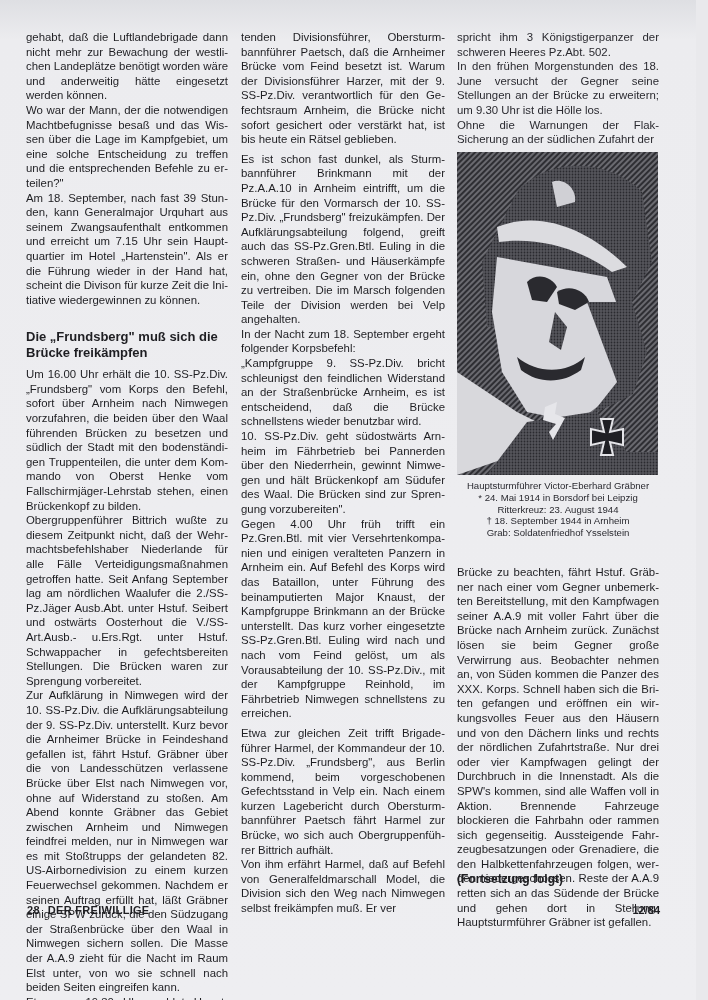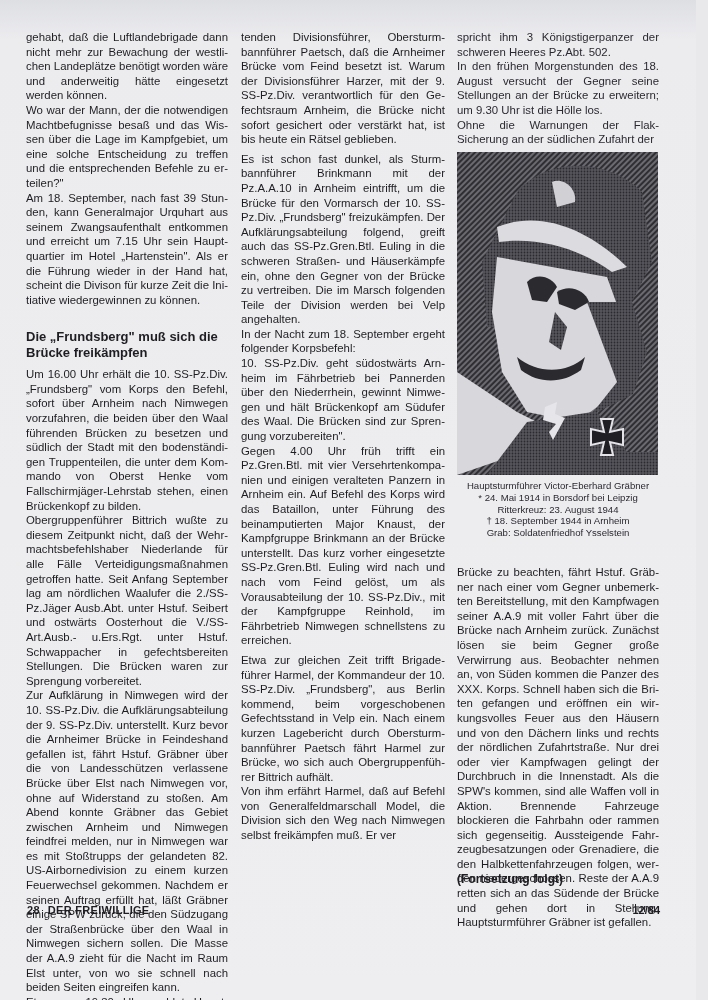--- a/index.html
+++ b/index.html
@@ -67,29 +67,30 @@
     <p>Um 16.00 Uhr erhält die 10. SS-Pz.Div. „Frundsberg" vom Korps den Befehl, sofort über Arnheim nach Nimwegen vorzufahren, die beiden über den Waal führenden Brücken zu besetzen und südlich der Stadt mit den bodenständi­gen Truppenteilen, die unter dem Kom­mando von Oberst Henke vom Fallschirmjäger-Lehrstab stehen, ei­nen Brückenkopf zu bilden.</p>
     <p>Obergruppenführer Bittrich wußte zu diesem Zeitpunkt nicht, daß der Wehr­machtsbefehlshaber Niederlande für alle Fälle Verteidigungsmaßnahmen getroffen hatte. Seit Anfang Septem­ber lag am nördlichen Waalufer die 2./SS-Pz.Jäger Ausb.Abt. unter Hstuf. Seibert und ostwärts Oosterhout die V./SS-Art.Ausb.- u.Ers.Rgt. unter Hstuf. Schwappacher in gefechtsbereiten Stellungen. Die Brücken waren zur Sprengung vorbereitet.</p>
     <p>Zur Aufklärung in Nimwegen wird der 10. SS-Pz.Div. die Aufklärungsabtei­lung der 9. SS-Pz.Div. unterstellt. Kurz bevor die Arnheimer Brücke in Fein­deshand gefallen ist, fährt Hstuf. Gräb­ner über die von Landesschützen ver­lassene Brücke über Elst nach Nimwe­gen vor, ohne auf Widerstand zu sto­ßen. Am Abend konnte Gräbner das Gebiet zwischen Arnheim und Nimwe­gen feindfrei melden, nur in Nimwegen war es mit Stoßtrupps der gelandeten 82. US-Airbornedivision zu einem kur­zen Feuerwechsel gekommen. Nach­dem er seinen Auftrag erfüllt hat, läßt Gräbner einige SPW zurück, die den Südzugang der Straßenbrücke über den Waal in Nimwegen sichern sollen. Die Masse der A.A.9 zieht für die Nacht im Raum Elst unter, von wo sie schnell nach beiden Seiten eingreifen kann.</p>
     <p>Etwa um 19.30 Uhr meldet Haupt­sturmführer Karl Ziebrecht, Chef der 1. Pz.-Späh-Kp. A.A.10, dem stellvertre­</p>
   </div>
 
   <div id="col2" class="col">
     <p>tenden Divisionsführer, Obersturm­bannführer Paetsch, daß die Arnhei­mer Brücke vom Feind besetzt ist. Wa­rum der Divisionsführer Harzer, mit der 9. SS-Pz.Div. verantwortlich für den Ge­fechtsraum Arnheim, die Brücke nicht sofort gesichert oder verstärkt hat, ist bis heute ein Rätsel geblieben.</p>
     <p class="gap">Es ist schon fast dunkel, als Sturm­bannführer Brinkmann mit der Pz.A.A.10 in Arnheim eintrifft, um die Brücke für den Vormarsch der 10. SS-Pz.Div. „Frundsberg" freizukämpfen. Der Aufklärungsabteilung folgend, greift auch das SS-Pz.Gren.Btl. Euling in die schweren Straßen- und Häuser­kämpfe ein, ohne den Gegner von der Brücke zu vertreiben. Die im Marsch folgenden Teile der Division werden bei Velp angehalten.</p>
     <p>In der Nacht zum 18. September ergeht folgender Korpsbefehl:</p>
+    <p>„Kampfgruppe 9. SS-Pz.Div. bricht schleunigst den feindlichen Wider­stand an der Straßenbrücke Arnheim, es ist entscheidend, daß die Brücke schnellstens wieder benutzbar wird.</p>
     <p>10. SS-Pz.Div. geht südostwärts Arn­heim im Fährbetrieb bei Pannerden über den Niederrhein, gewinnt Nimwe­gen und hält Brückenkopf am Südufer des Waal. Die Brücken sind zur Spren­gung vorzubereiten".</p>
     <p>Gegen 4.00 Uhr früh trifft ein Pz.Gren.Btl. mit vier Versehrtenkompa­nien und einigen veralteten Panzern in Arnheim ein. Auf Befehl des Korps wird das Bataillon, unter Führung des beinamputierten Major Knaust, der Kampfgruppe Brinkmann an der Brücke unterstellt. Das kurz vorher ein­gesetzte SS-Pz.Gren.Btl. Euling wird nach und nach vom Feind gelöst, um als Vorausabteilung der 10. SS-Pz.Div., mit der Kampfgruppe Reinhold, im Fährbetrieb Nimwegen schnellstens zu erreichen.</p>
     <p class="gap">Etwa zur gleichen Zeit trifft Brigade­führer Harmel, der Kommandeur der 10. SS-Pz.Div. „Frundsberg", aus Ber­lin kommend, beim vorgeschobenen Gefechtsstand in Velp ein. Nach einem kurzen Lagebericht durch Obersturm­bannführer Paetsch fährt Harmel zur Brücke, wo sich auch Obergruppenfüh­rer Bittrich aufhält.</p>
     <p>Von ihm erfährt Harmel, daß auf Be­fehl von Generalfeldmarschall Model, die Division sich den Weg nach Nim­wegen selbst freikämpfen muß. Er ver­</p>
   </div>
 
   <div id="col3-top" class="col">
     <p>spricht ihm 3 Königstigerpanzer der schweren Heeres Pz.Abt. 502.</p>
-    <p>In den frühen Morgenstunden des 18. August versucht der Gegner seine Stellungen an der Brücke zu erweitern; um 9.30 Uhr ist die Hölle los.</p>
+    <p>In den frühen Morgenstunden des 18. June versucht der Gegner seine Stellungen an der Brücke zu erweitern; um 9.30 Uhr ist die Hölle los.</p>
     <p>Ohne die Warnungen der Flak-Sicherung an der südlichen Zufahrt der</p>
   </div>
 
   <div class="photo">
     <svg width="201" height="323" viewBox="0 0 201 323">
       <defs>
         <pattern id="halftone" width="3" height="3" patternUnits="userSpaceOnUse">
           <rect width="3" height="3" fill="#55555b"></rect>
           <circle cx="1.5" cy="1.5" r="0.9" fill="#2a2a2f"></circle>
         </pattern>

